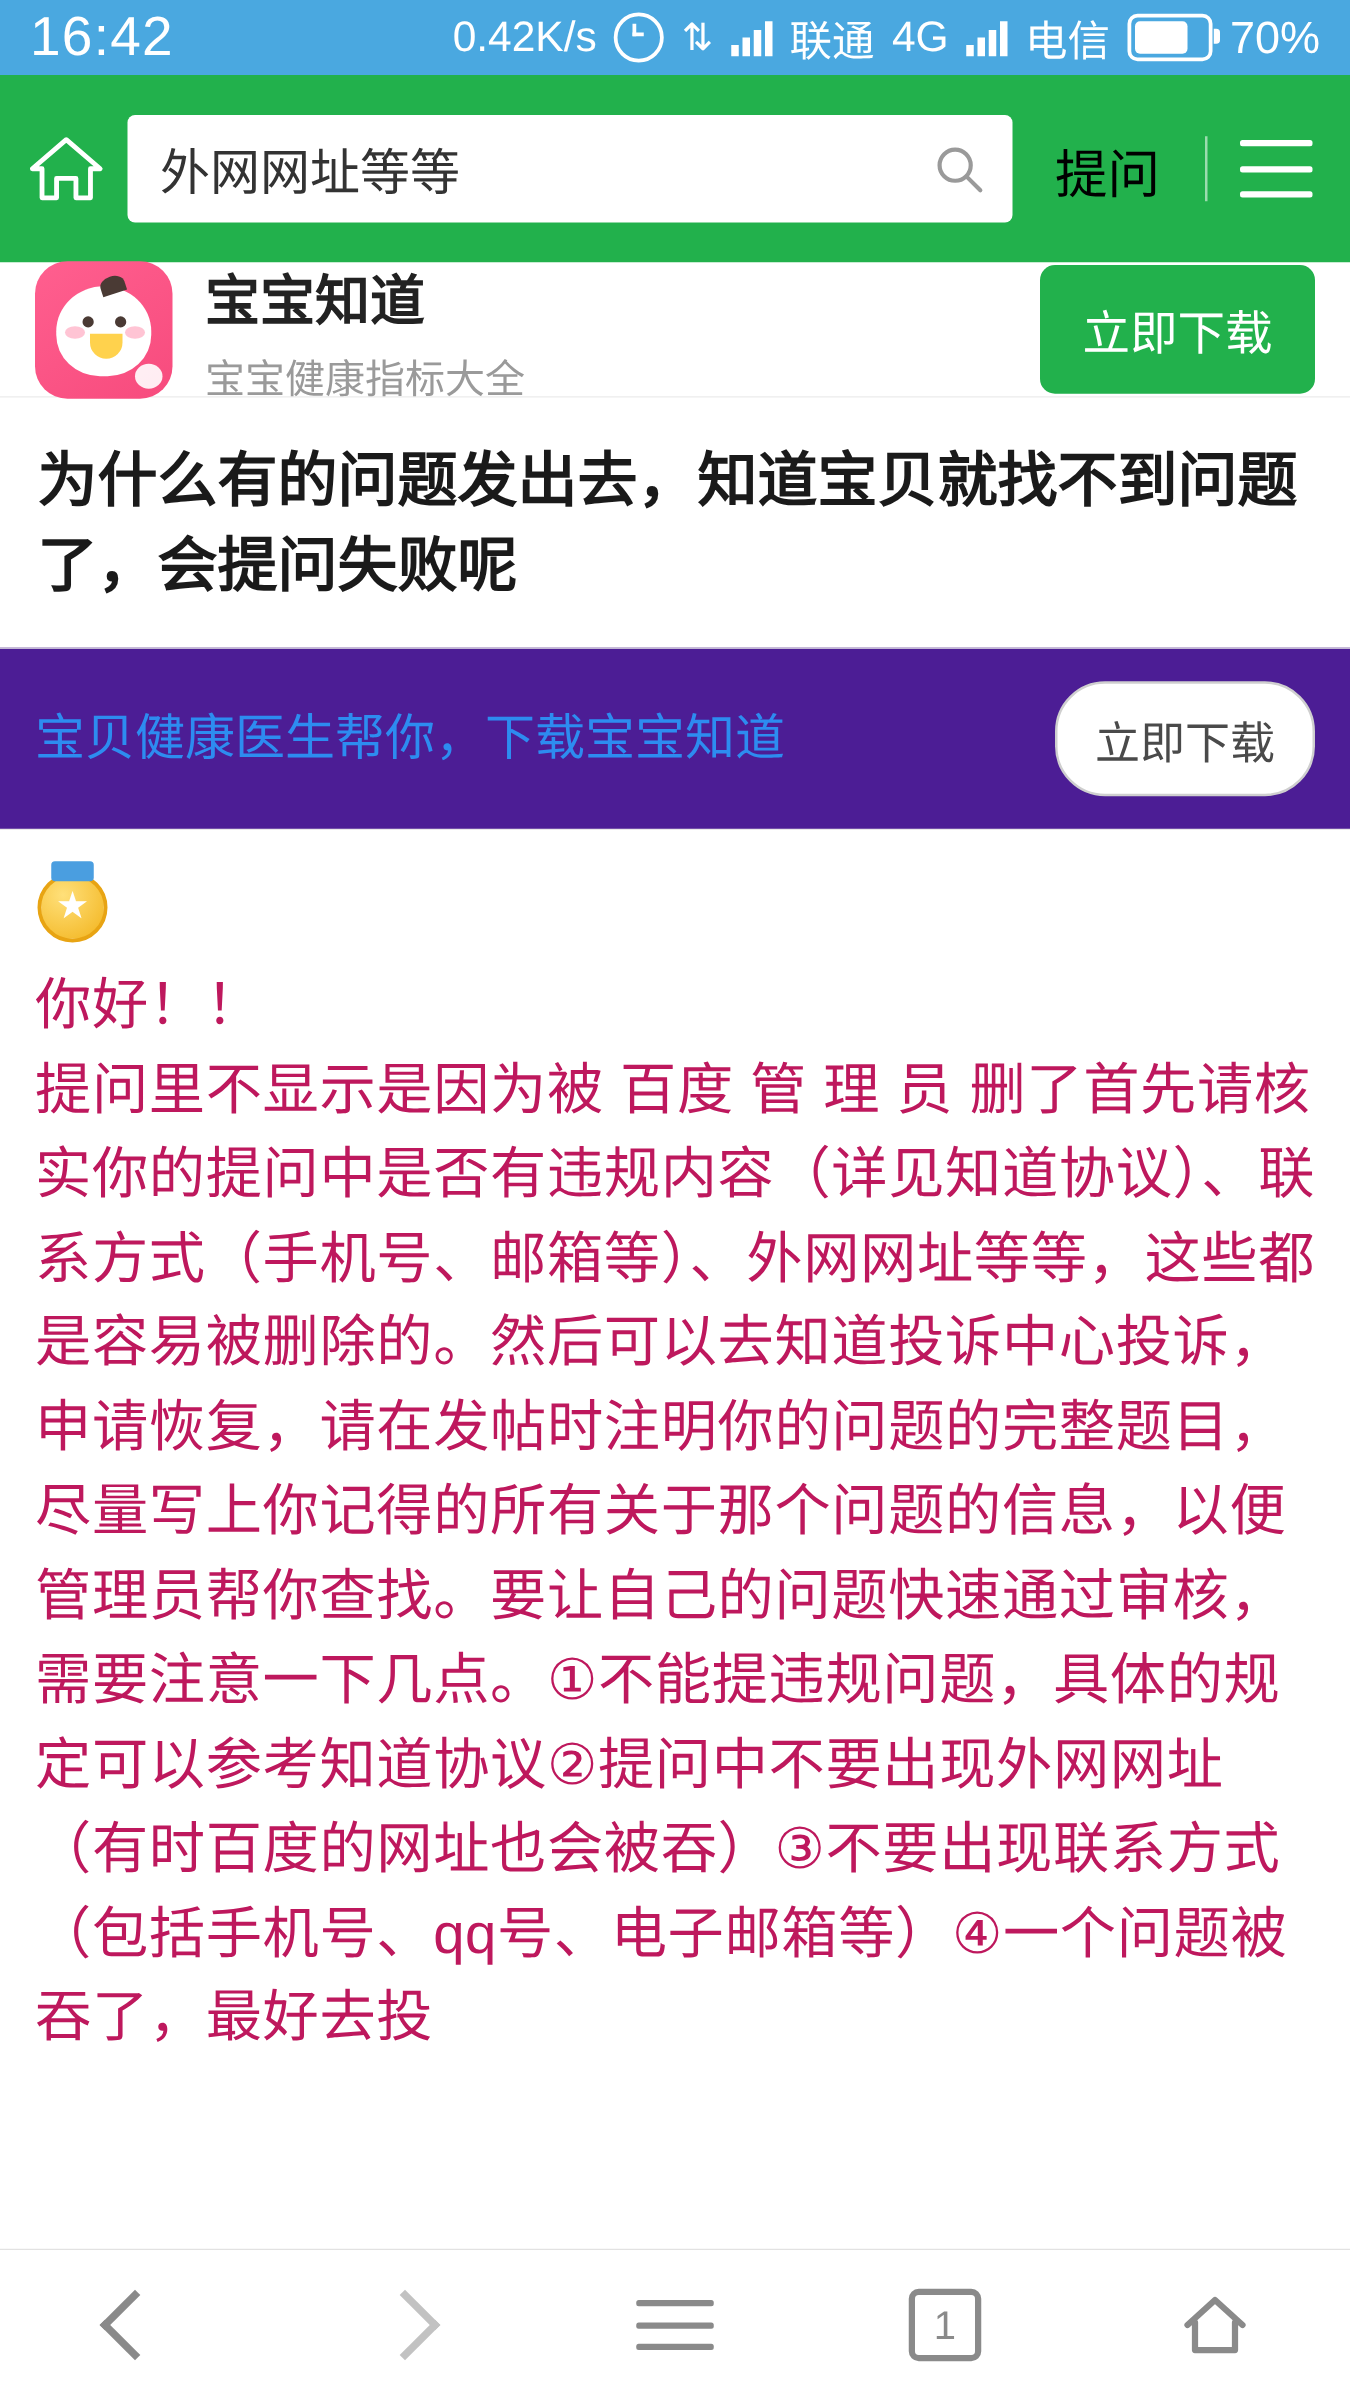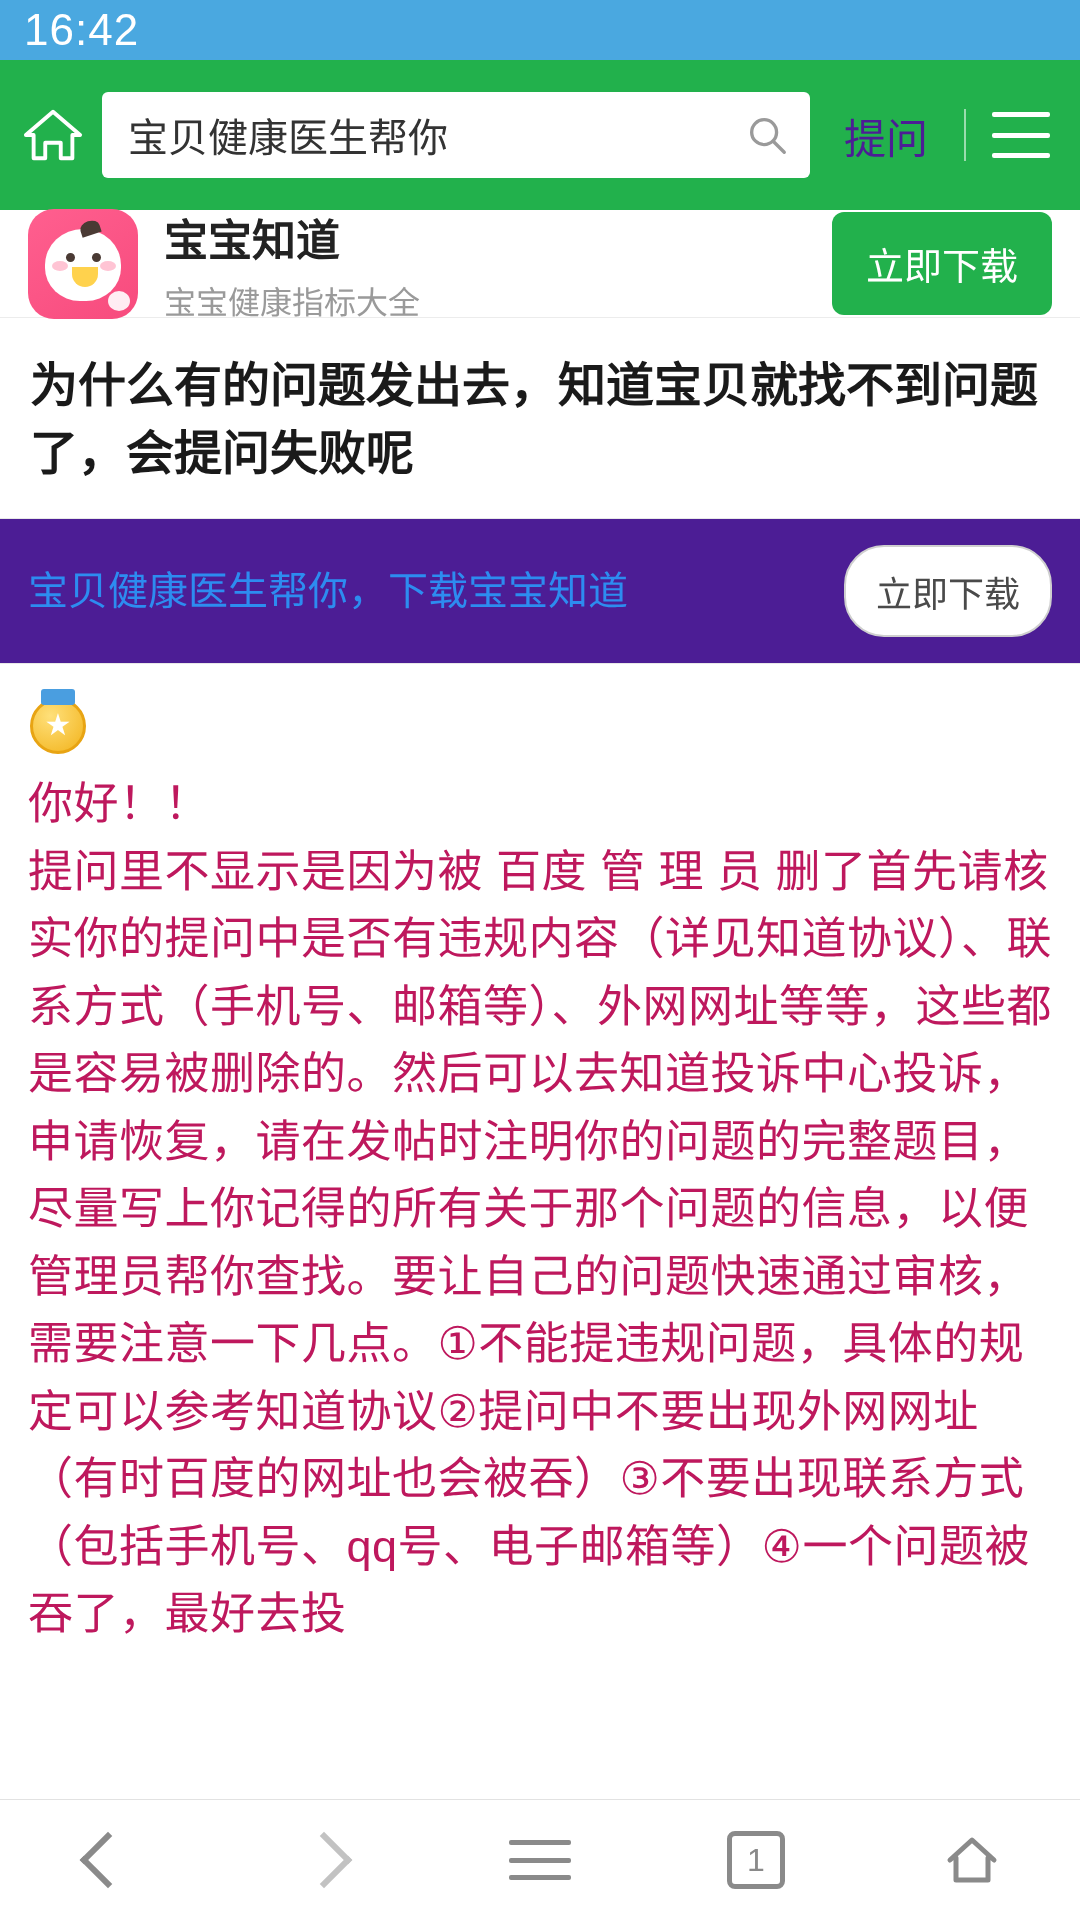--- a/index.html
+++ b/index.html
@@ -130,21 +130,21 @@
     white-space: nowrap;
     overflow: hidden;
   }
   .search-mag {
     width: 46px;
     height: 46px;
     flex: 0 0 auto;
   }
   .ask-btn {
     font-size: 42px;
-    color: #4c1d95;
+    color: #000000;
     padding: 0 10px 0 16px;
     white-space: nowrap;
   }
   .hdr-divider {
     width: 2px;
     height: 52px;
     background: rgba(255,255,255,0.55);
     margin: 0 8px;
   }
   .menu-btn {
@@ -376,31 +376,55 @@
   .nav-home {
     width: 56px; height: 52px;
     position: relative;
   }
 </style>
 </head>
 <body>
 
 <div class="status-bar">
   <div class="status-clock">16:42</div>
+  <div class="status-right">
+    <span class="net-speed">0.42K/s</span>
+    <span class="alarm-icon"></span>
+    <span class="sync-icon">⇅</span>
+    <span class="sig-bars">
+        <i></i>
+        <i></i>
+        <i></i>
+        <i></i>
+      </span>
+    <span class="carrier">联通</span>
+    <span class="carrier">4G</span>
+    <span class="sig-bars">
+        <i></i>
+        <i></i>
+        <i></i>
+        <i></i>
+      </span>
+    <span class="carrier">电信</span>
+    <span class="battery">
+        <i></i>
+      </span>
+    <span class="batt-pct">70%</span>
+  </div>
 </div>
 
 <div class="app-header">
   <div class="home-icon">
     <svg viewBox="0 0 64 64" width="62" height="62" aria-hidden="true">
       <path d="M32 8 L60 32 L52 32 L52 56 L40 56 L40 40 L24 40 L24 56 L12 56 L12 32 L4 32 Z" fill="none" stroke="#ffffff" stroke-width="4" stroke-linejoin="round"></path>
     </svg>
   </div>
 
   <div class="search-box">
-    <div class="search-text" title="搜索你想知道的">宝贝健康医生帮你</div>
+    <div class="search-text" title="搜索你想知道的">外网网址等等</div>
     <span class="search-mag">
       <svg viewBox="0 0 48 48" width="46" height="46" aria-hidden="true">
         <circle cx="21" cy="21" r="13" fill="none" stroke="#9a9a9a" stroke-width="3.5"></circle>
         <line x1="31" y1="31" x2="42" y2="42" stroke="#9a9a9a" stroke-width="3.5" stroke-linecap="round"></line>
       </svg>
     </span>
   </div>
 
   <div class="ask-btn">提问</div>
   <div class="hdr-divider"></div>

